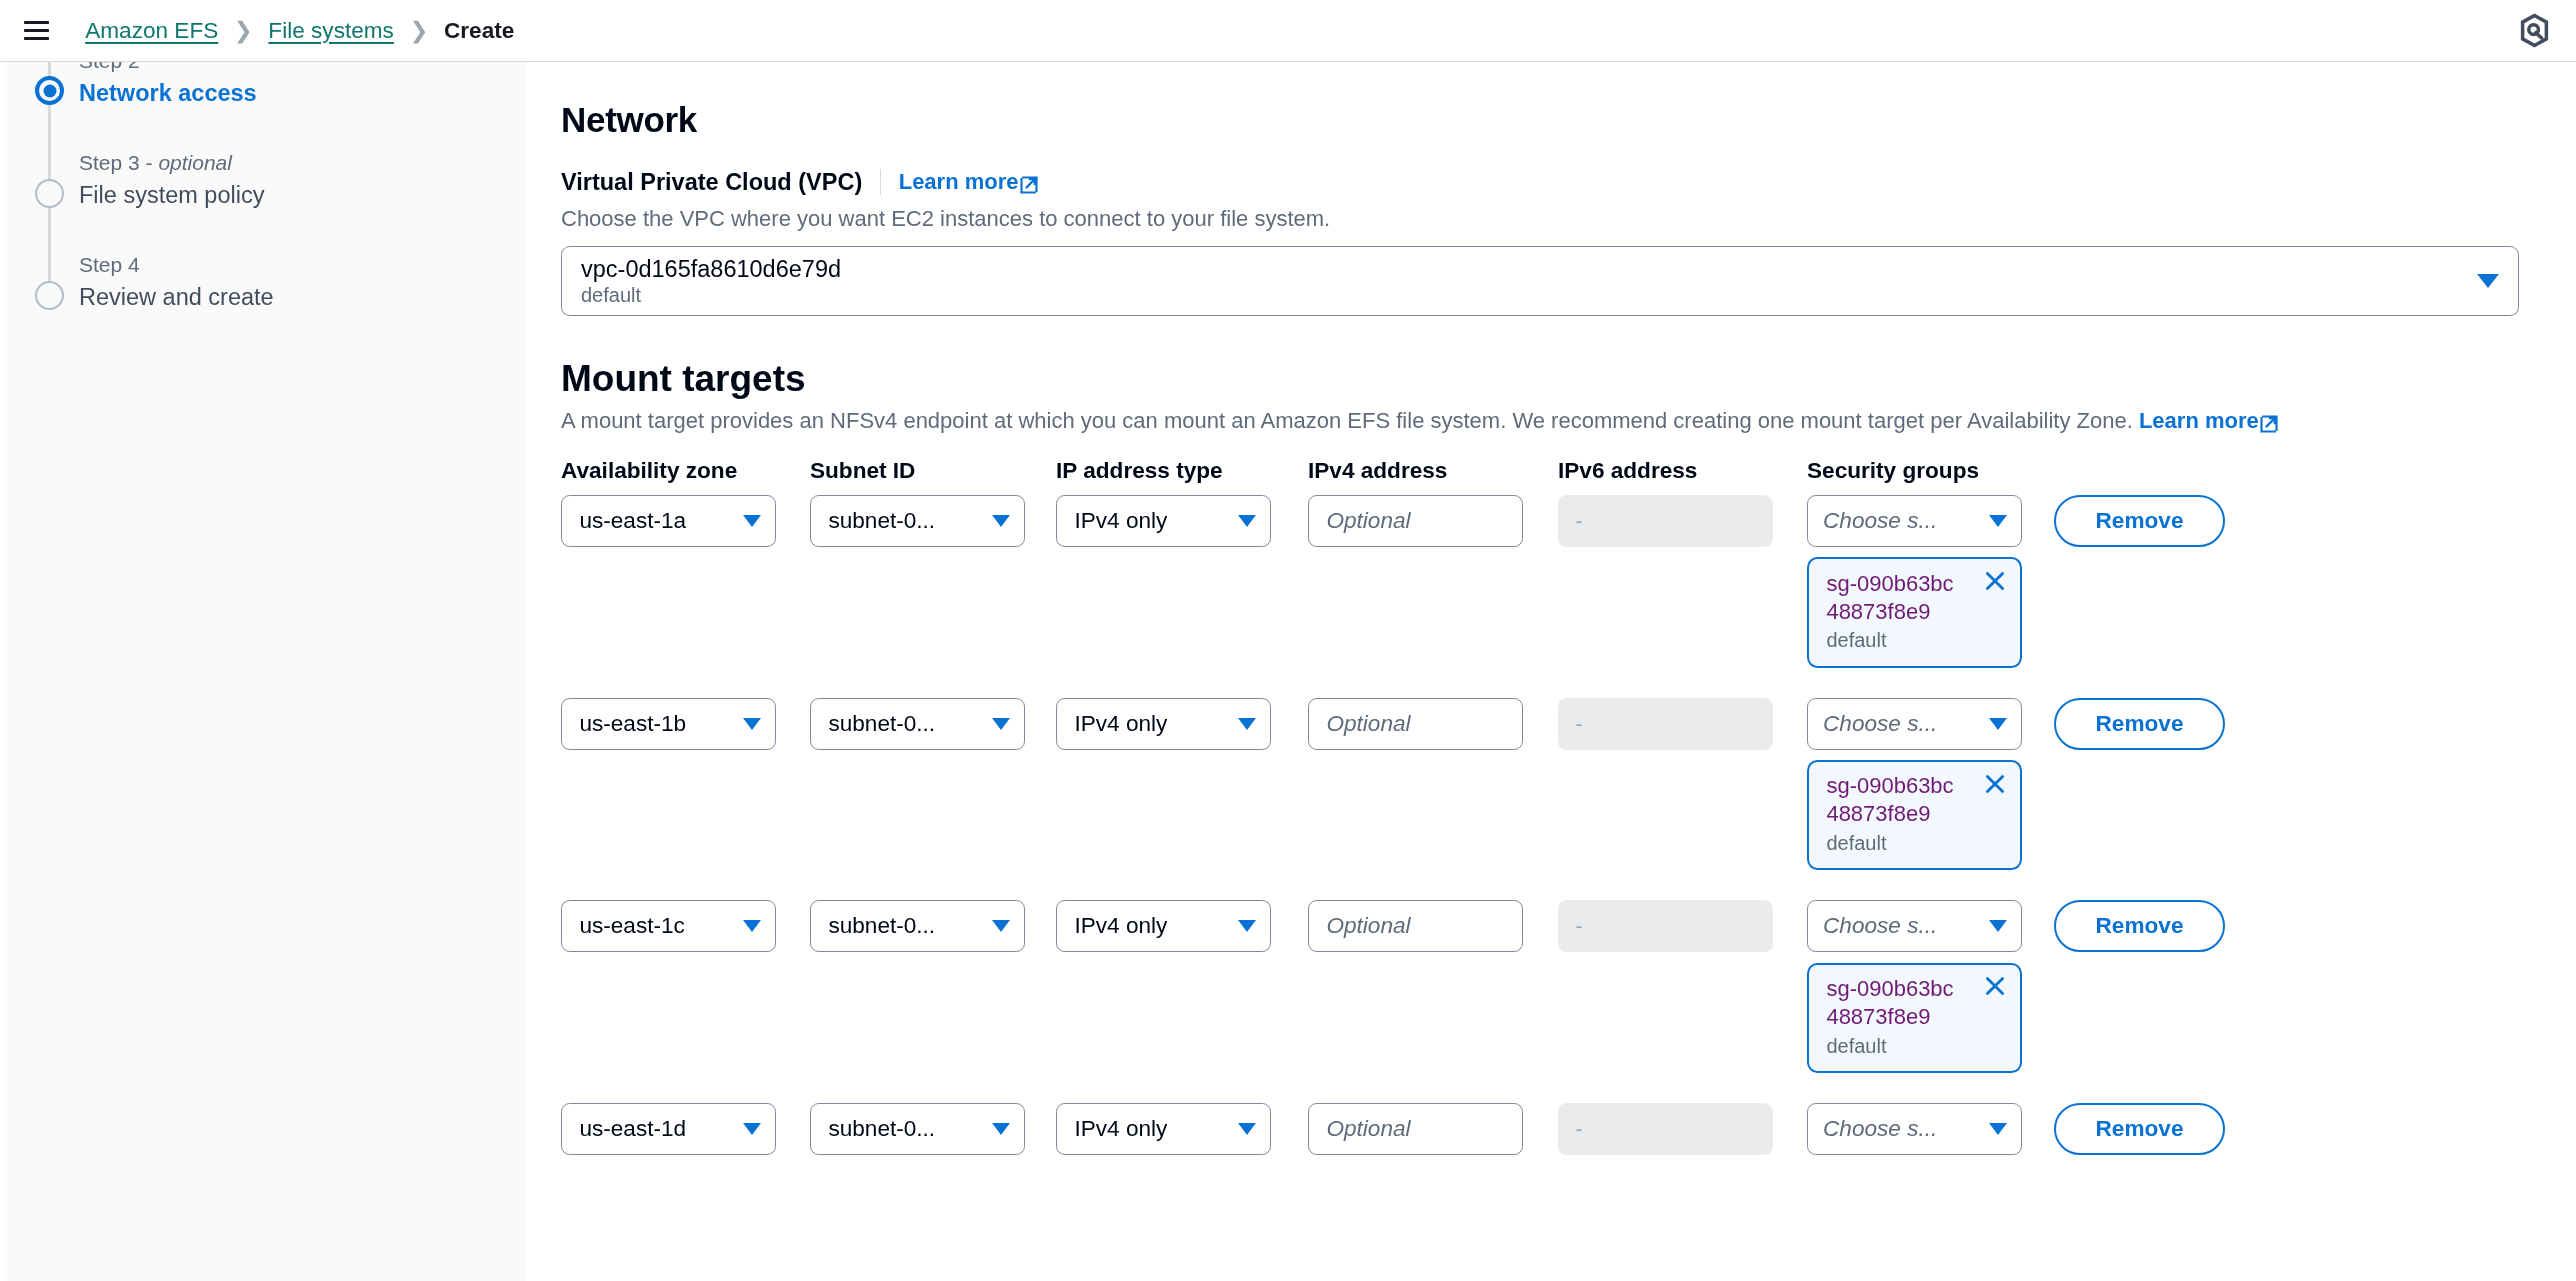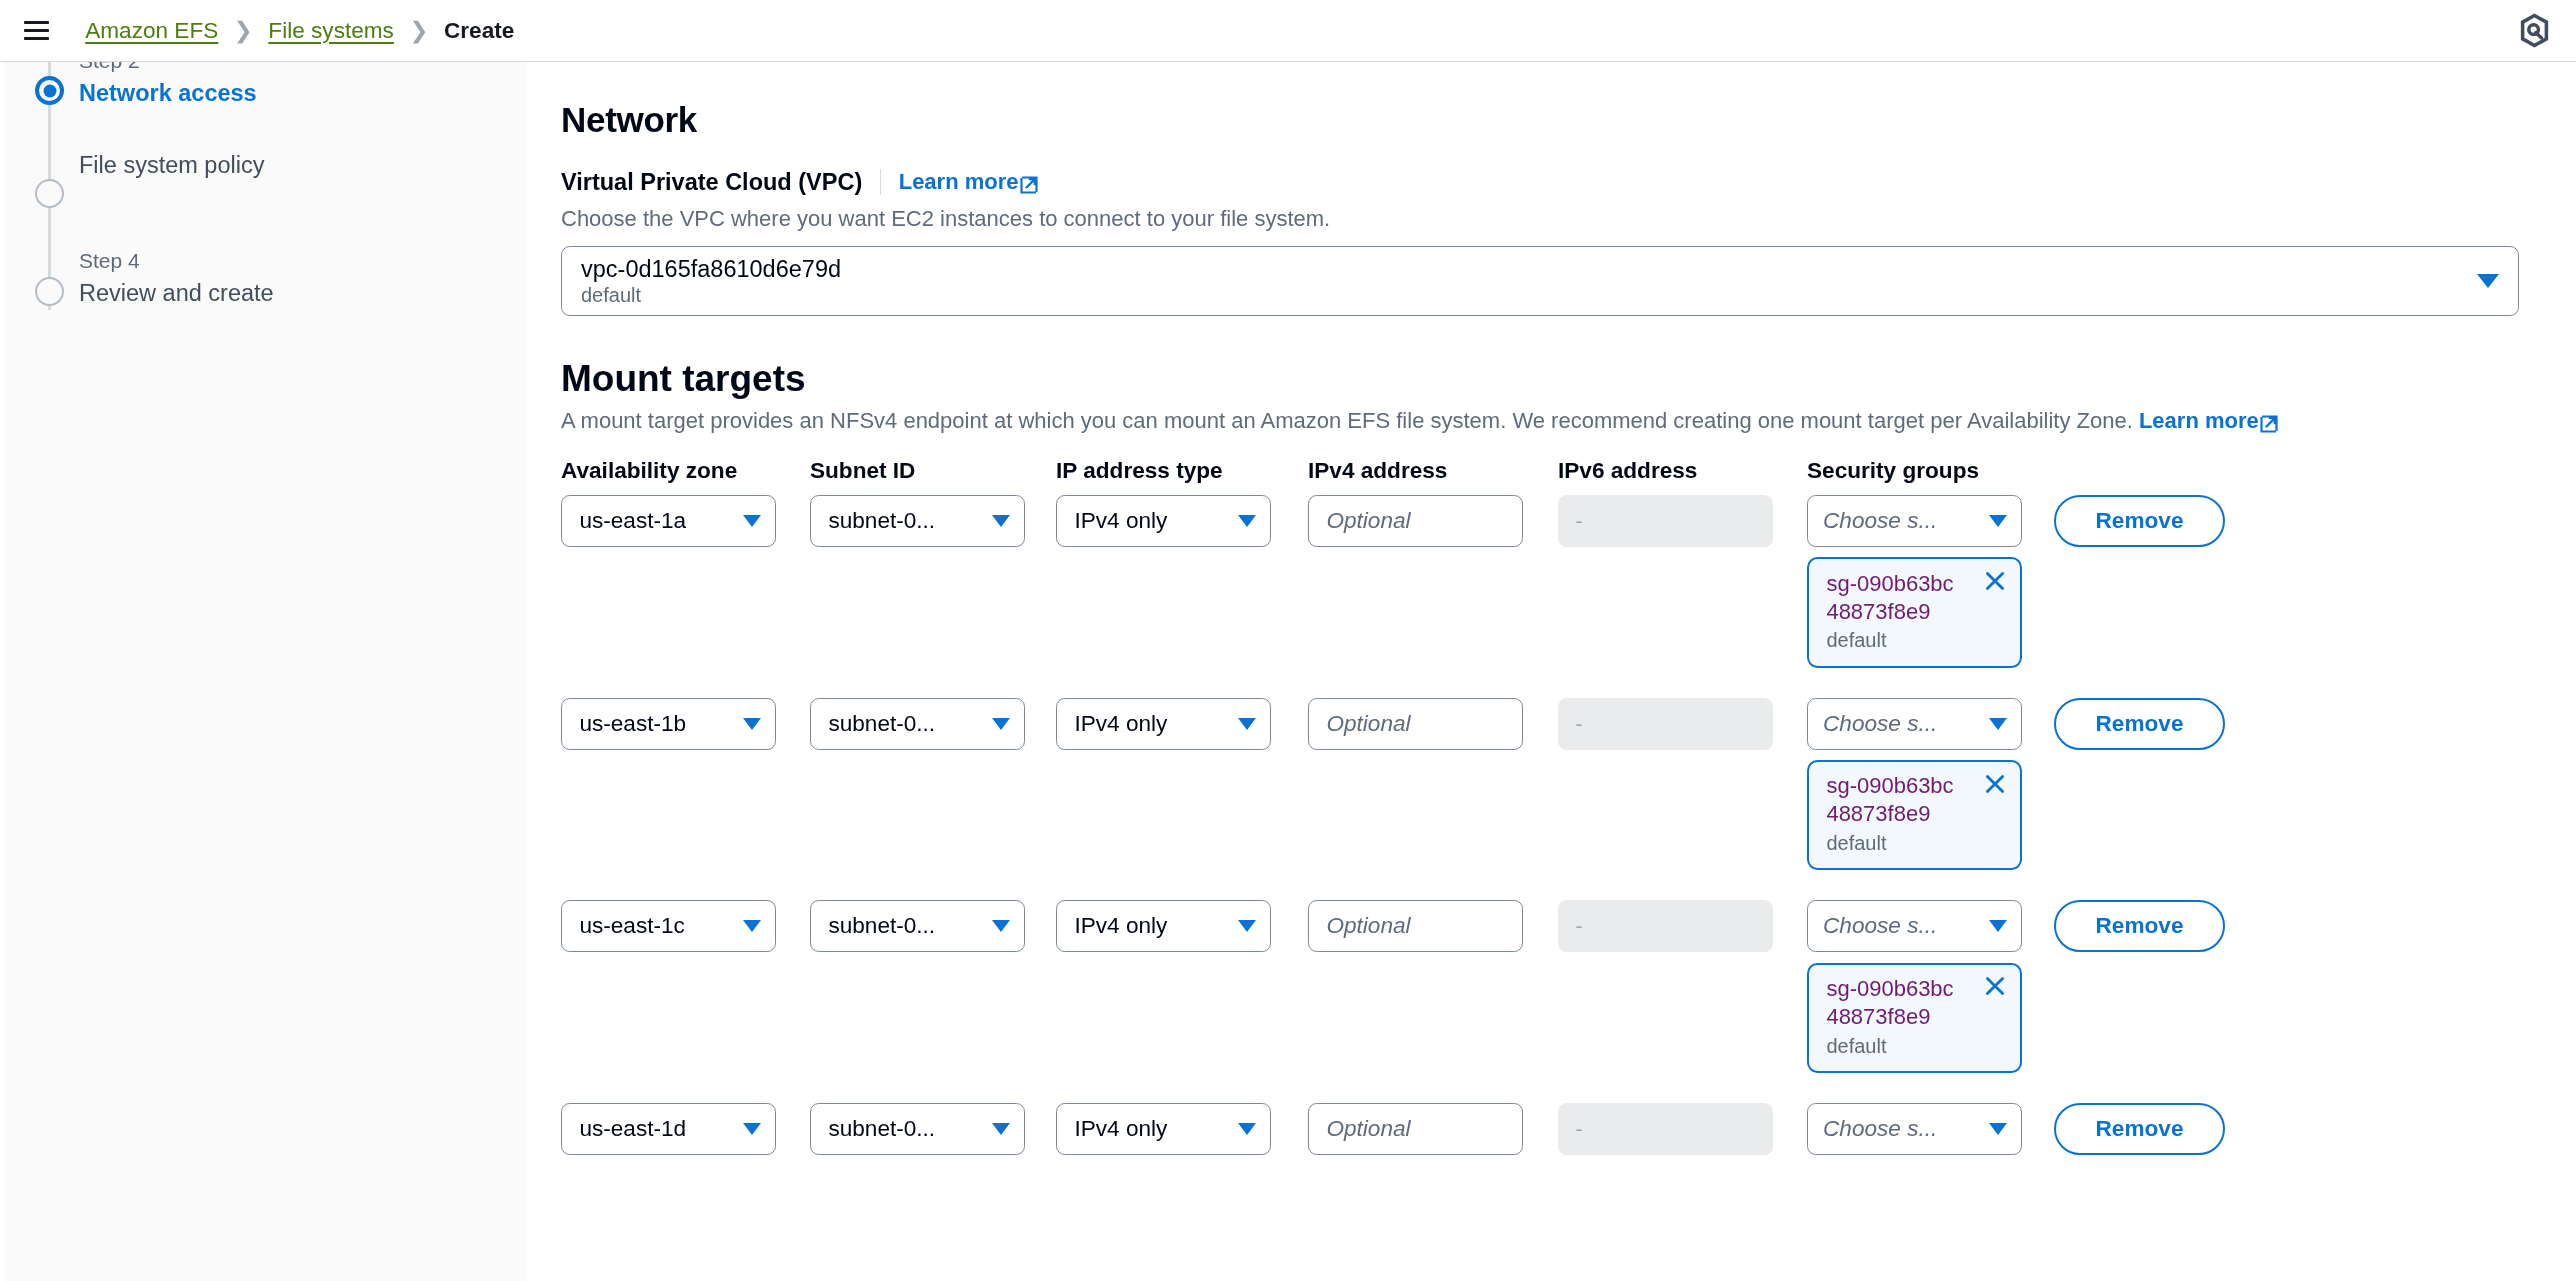--- a/index.html
+++ b/index.html
@@ -39,21 +39,21 @@
     border-radius: 0.9px;
   }
   .breadcrumb {
     display: flex;
     align-items: center;
     margin-left: 26px;
     font-size: 22.6px;
     gap: 1.7px;
   }
   .crumb-link {
-    color: #4d7c0f;
+    color: #0f766e;
     text-decoration: underline;
     text-underline-offset: 3.5px;
     cursor: pointer;
     padding: 0 5.2px;
     white-space: nowrap;
   }
   .crumb-current {
     color: #16191f;
     font-weight: bold;
     padding: 0 5.2px;
@@ -415,20 +415,21 @@
       <div class="step-line"></div>
 
       <div class="step-item">
         <div class="step-dot active" style="top:30px;"></div>
         <div class="step-kicker">Step 2</div>
         <div class="step-title active">Network access</div>
       </div>
 
       <div class="step-item">
         <div class="step-dot" style="top:31px;"></div>
+        <div class="step-kicker"><span>Step 3 - </span><em>optional</em></div>
         <div class="step-title">File system policy</div>
       </div>
 
       <div class="step-item">
         <div class="step-dot" style="top:31px;"></div>
         <div class="step-kicker">Step 4</div>
         <div class="step-title">Review and create</div>
       </div>
     </div>
   </div>

